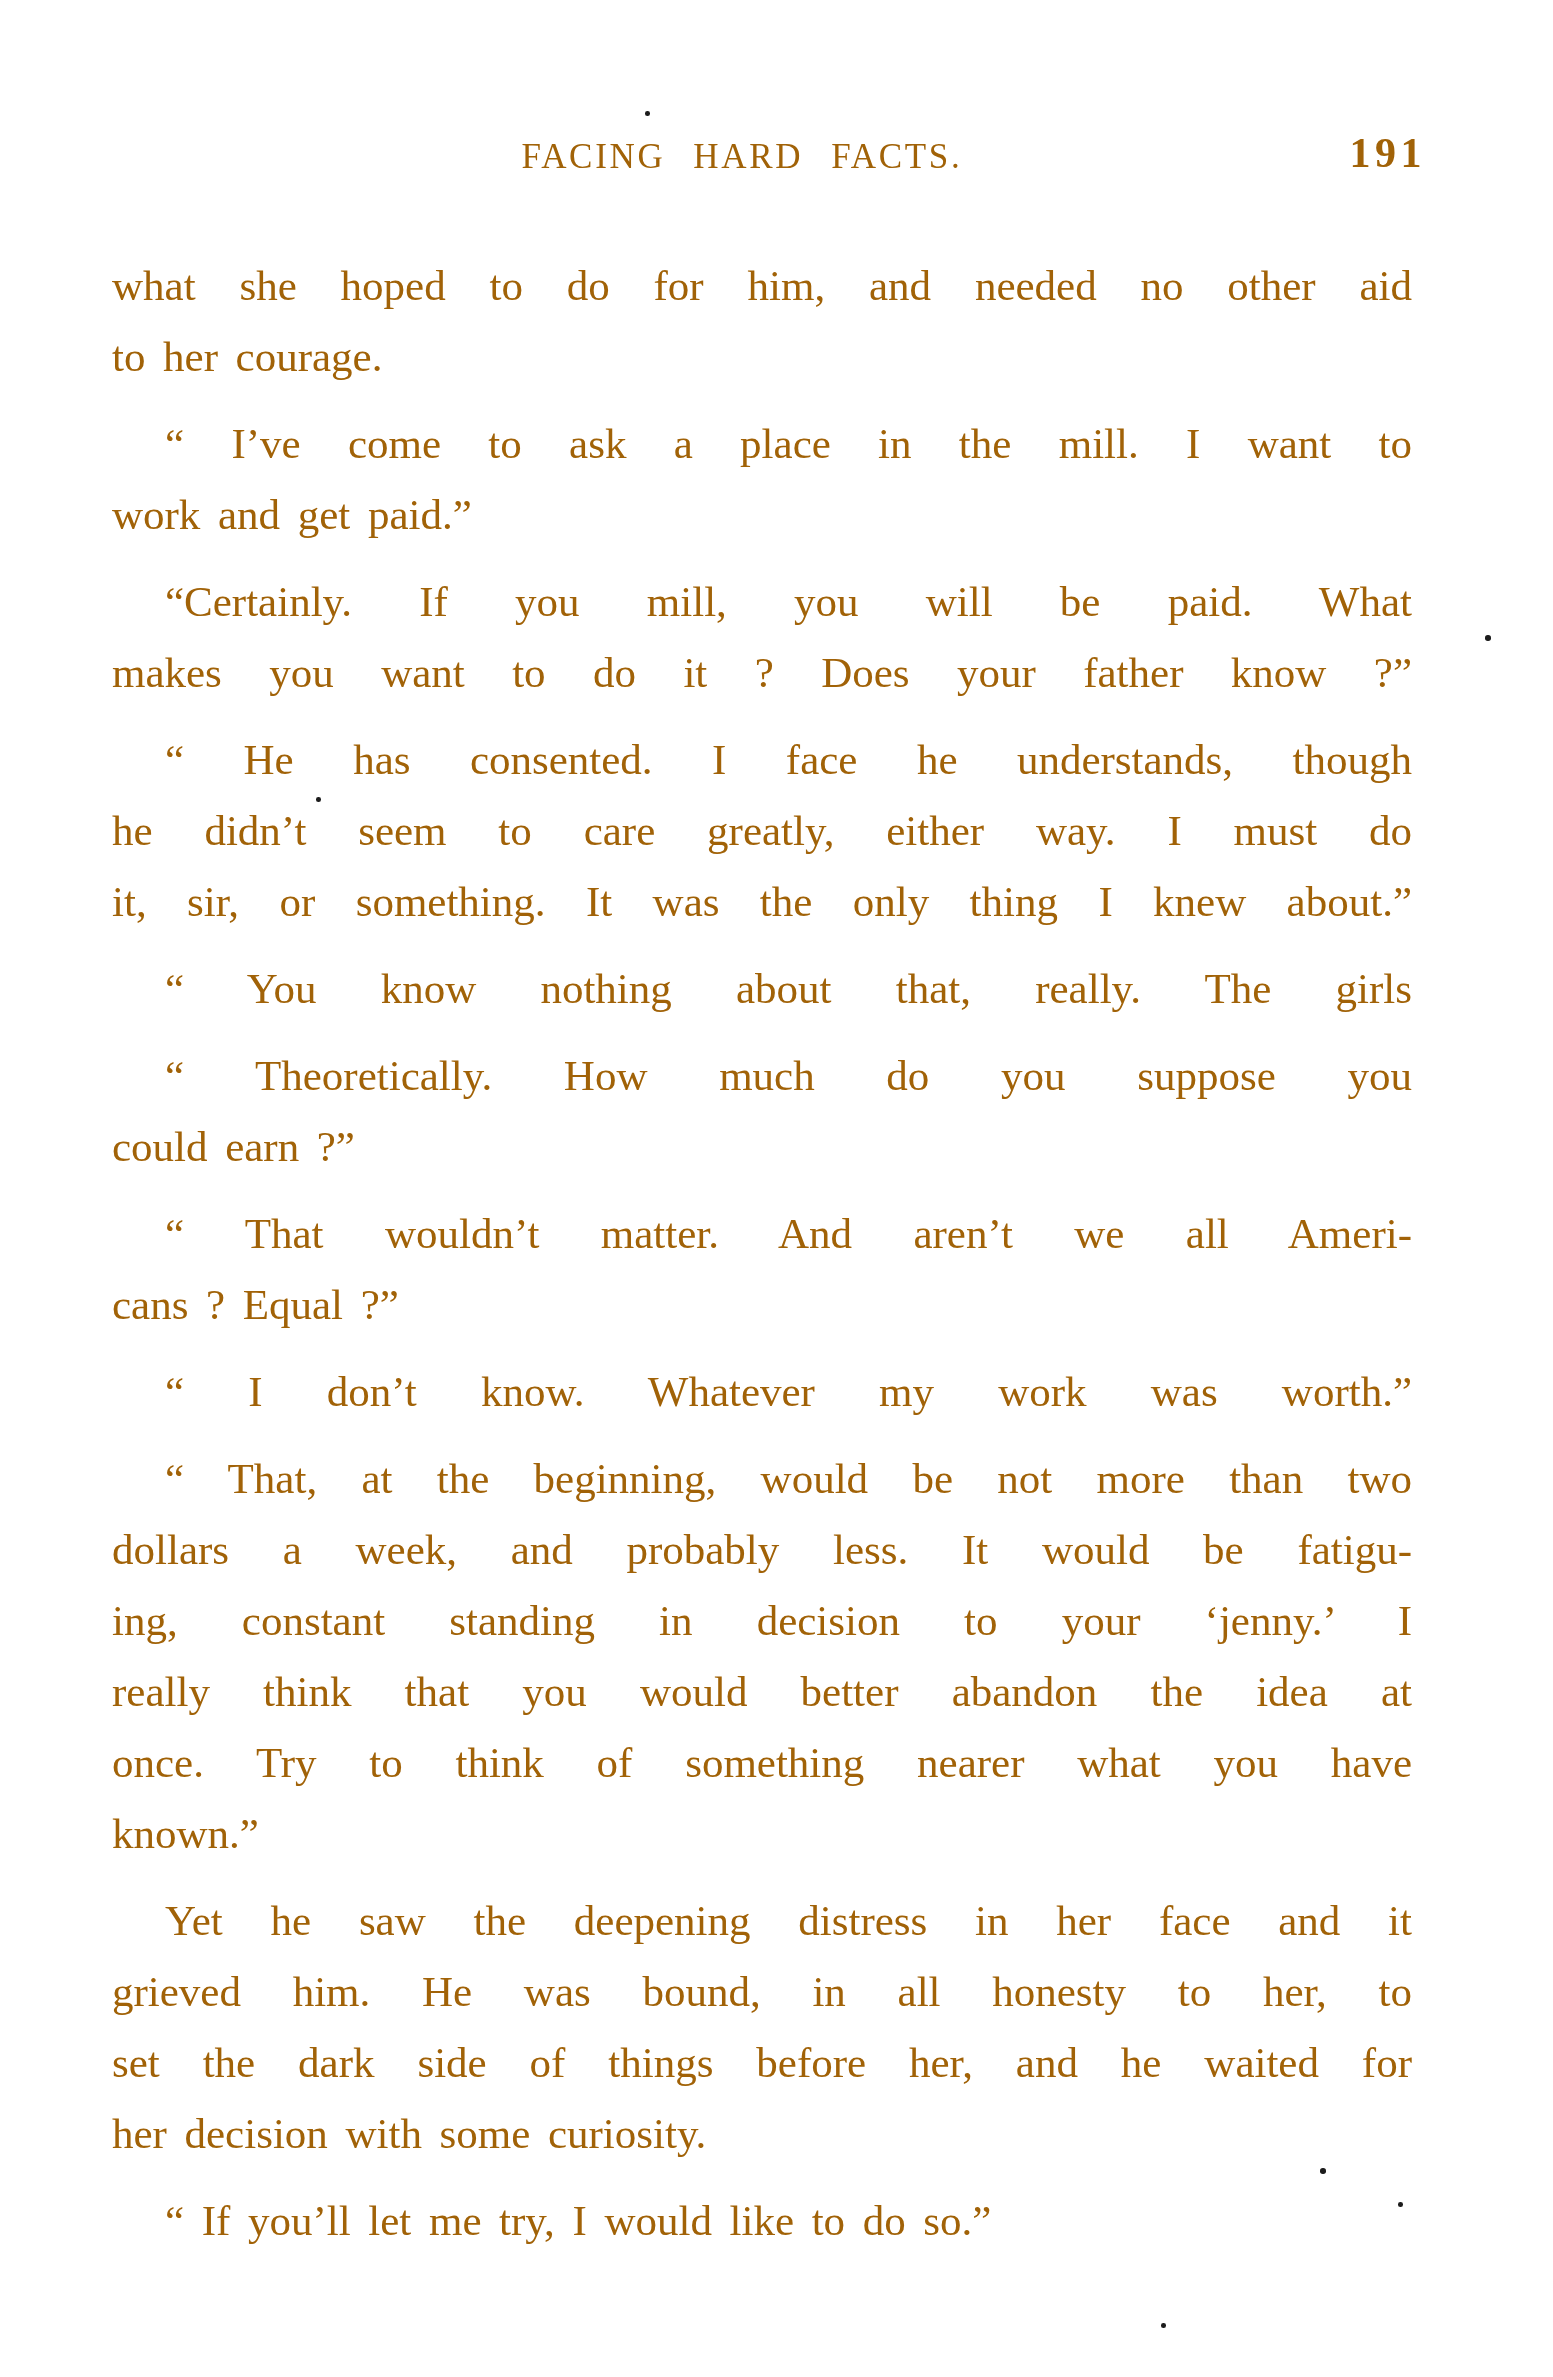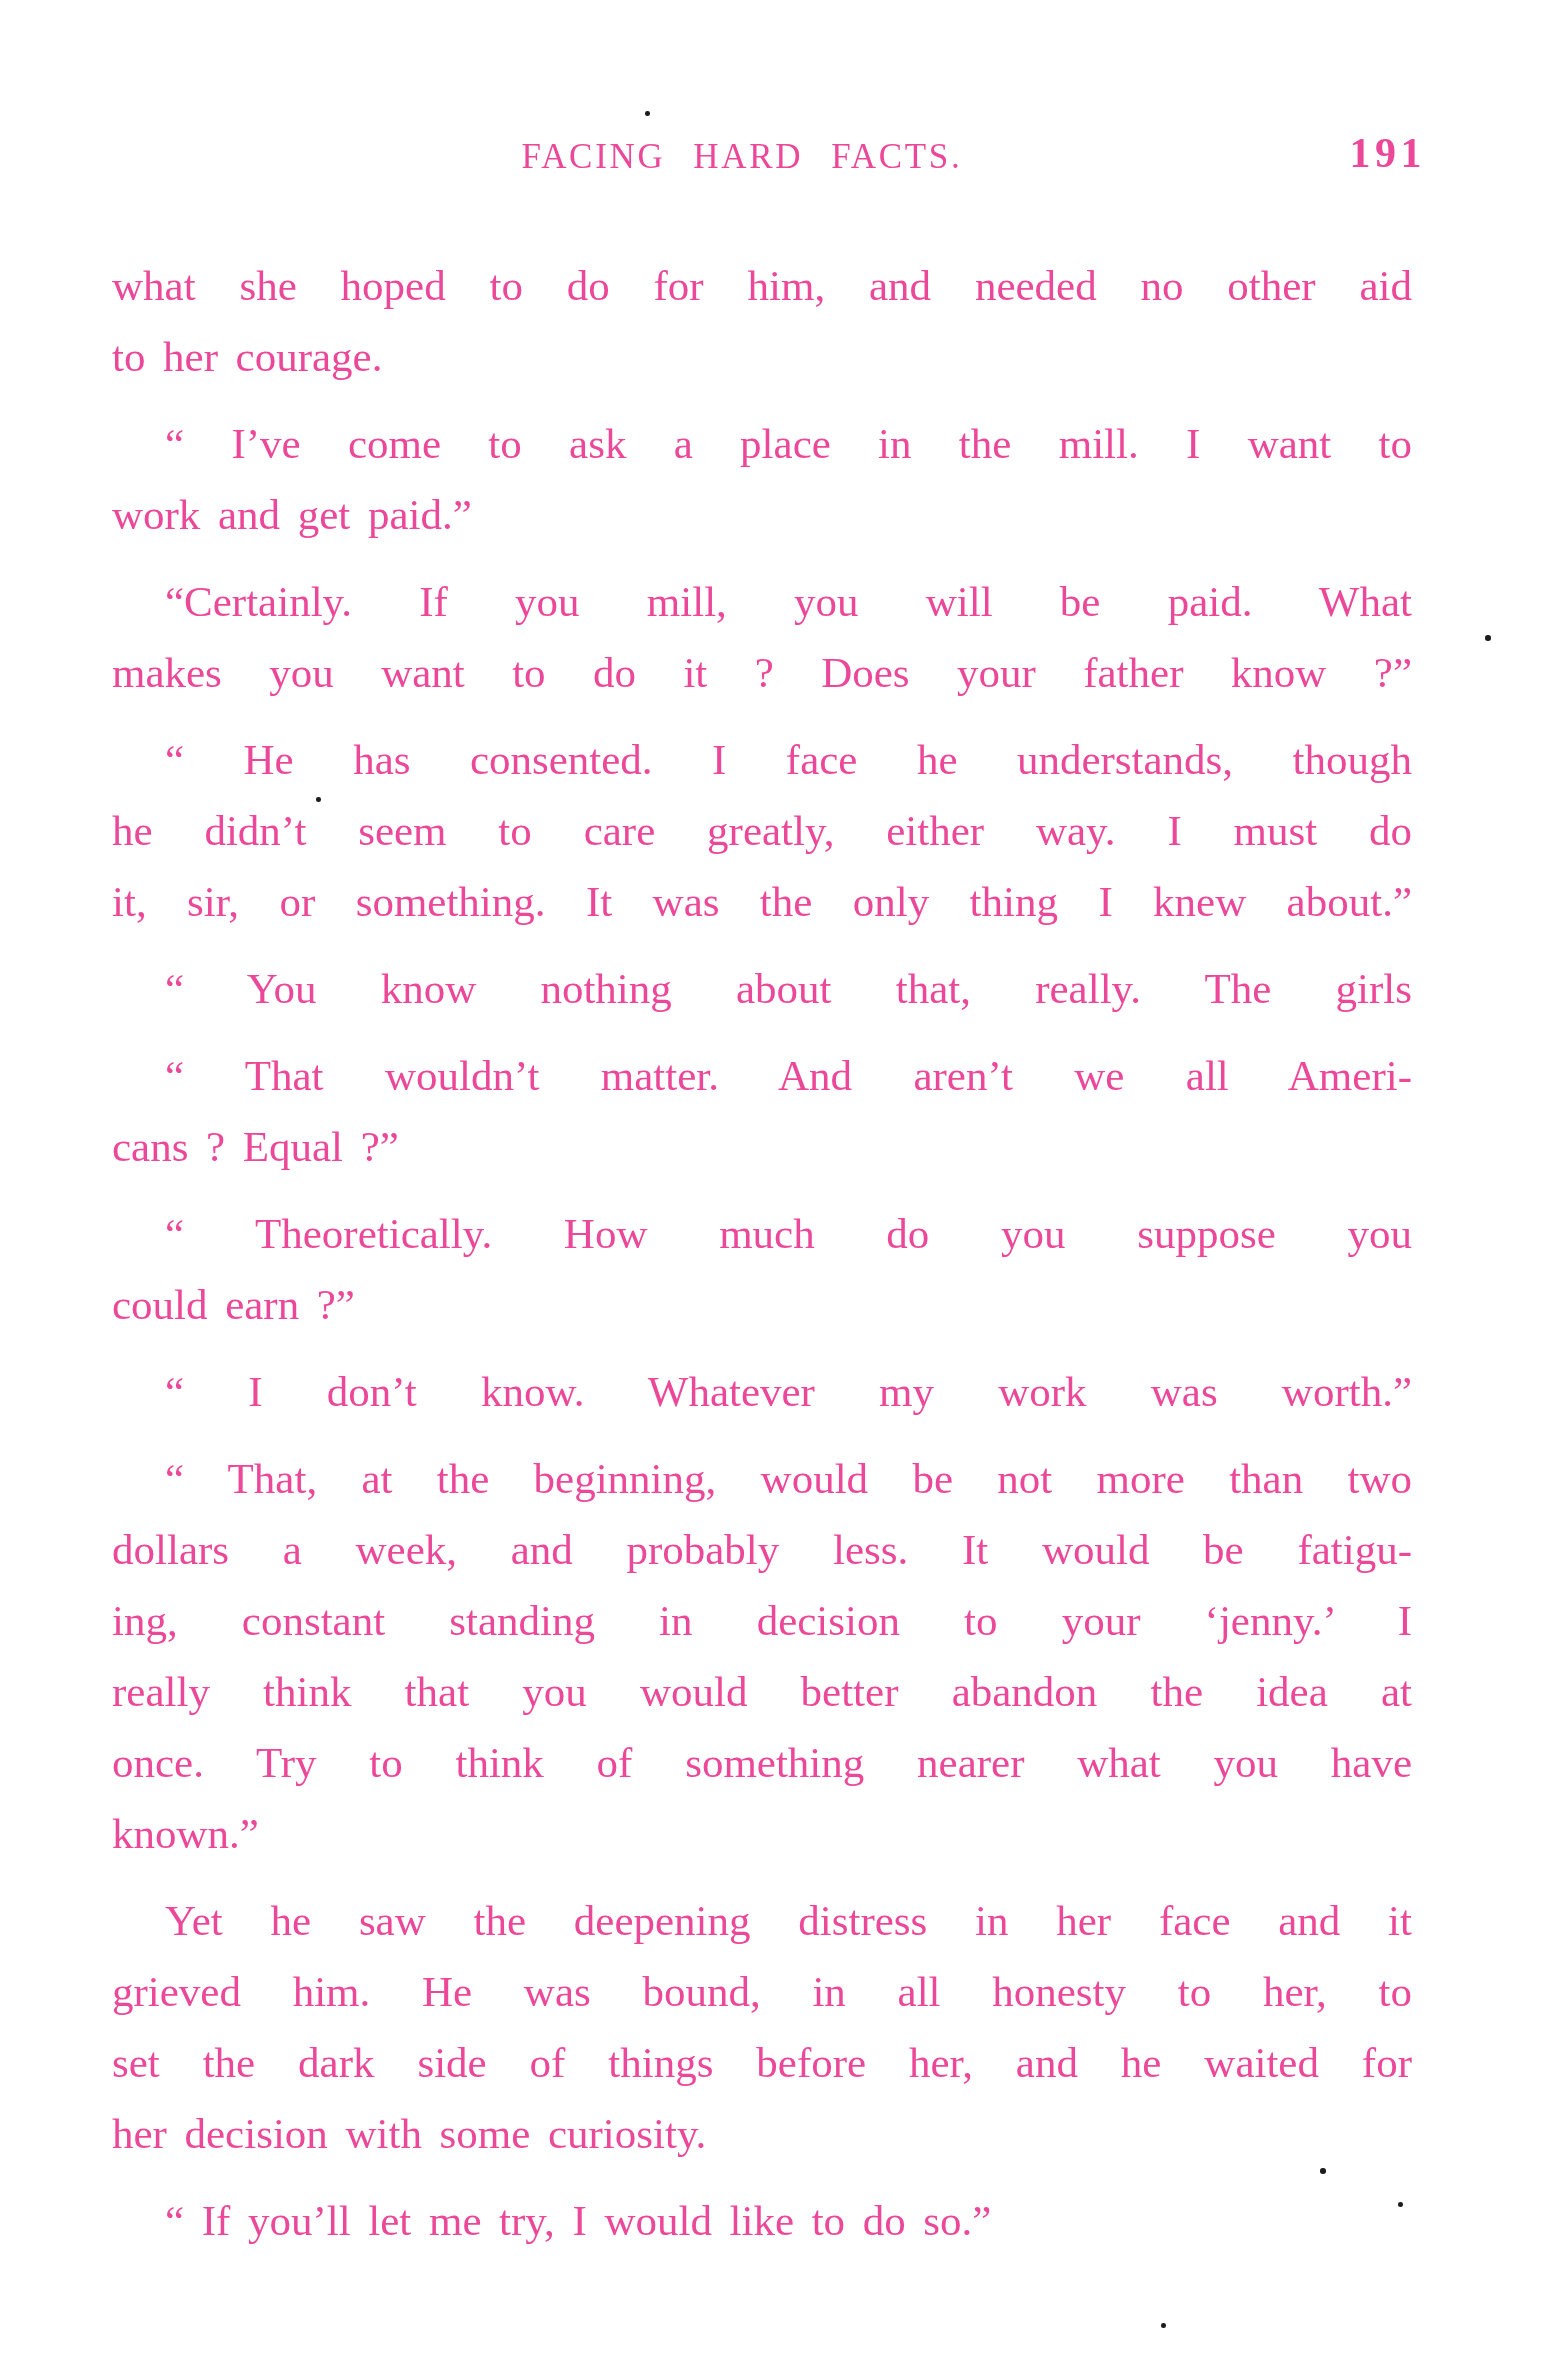--- a/index.html
+++ b/index.html
@@ -2,21 +2,21 @@
 <html style="font-size:14.6px"><head>
 <meta charset="utf-8">
 <style>
   html, body { margin: 0; padding: 0; background: #e8e8e8; }
   .page {
     position: relative;
     width: 1554px;
     height: 2377px;
     background: #ffffff;
     font-family: "Liberation Serif", "DejaVu Serif", serif;
-    color: #ec4899;
+    color: #a16207;
     overflow: hidden;
   }
   .header {
     position: absolute;
     left: 96px;
     top: 133px;
     width: 1332px;
     height: 55px;
   }
   .header-title {
@@ -91,26 +91,26 @@
       </div>
       <div class="paragraph">
         <div class="line indent">“ He has consented. I face he understands, though</div>
         <div class="line">he didn’t seem to care greatly, either way. I must do</div>
         <div class="line">it, sir, or something. It was the only thing I knew about.”</div>
       </div>
       <div class="paragraph">
         <div class="line indent">“ You know nothing about that, really. The girls</div>
       </div>
       <div class="paragraph">
+        <div class="line indent">“ Theoretically. How much do you suppose you</div>
+        <div class="line no-just">could earn ?”</div>
+      </div>
+      <div class="paragraph">
         <div class="line indent">“ That wouldn’t matter. And aren’t we all Ameri-</div>
         <div class="line no-just">cans ? Equal ?”</div>
-      </div>
-      <div class="paragraph">
-        <div class="line indent">“ Theoretically. How much do you suppose you</div>
-        <div class="line no-just">could earn ?”</div>
       </div>
       <div class="paragraph">
         <div class="line indent">“ I don’t know. Whatever my work was worth.”</div>
       </div>
       <div class="paragraph">
         <div class="line indent">“ That, at the beginning, would be not more than two</div>
         <div class="line">dollars a week, and probably less. It would be fatigu-</div>
         <div class="line">ing, constant standing in decision to your ‘jenny.’ I</div>
         <div class="line">really think that you would better abandon the idea at</div>
         <div class="line">once. Try to think of something nearer what you have</div>

